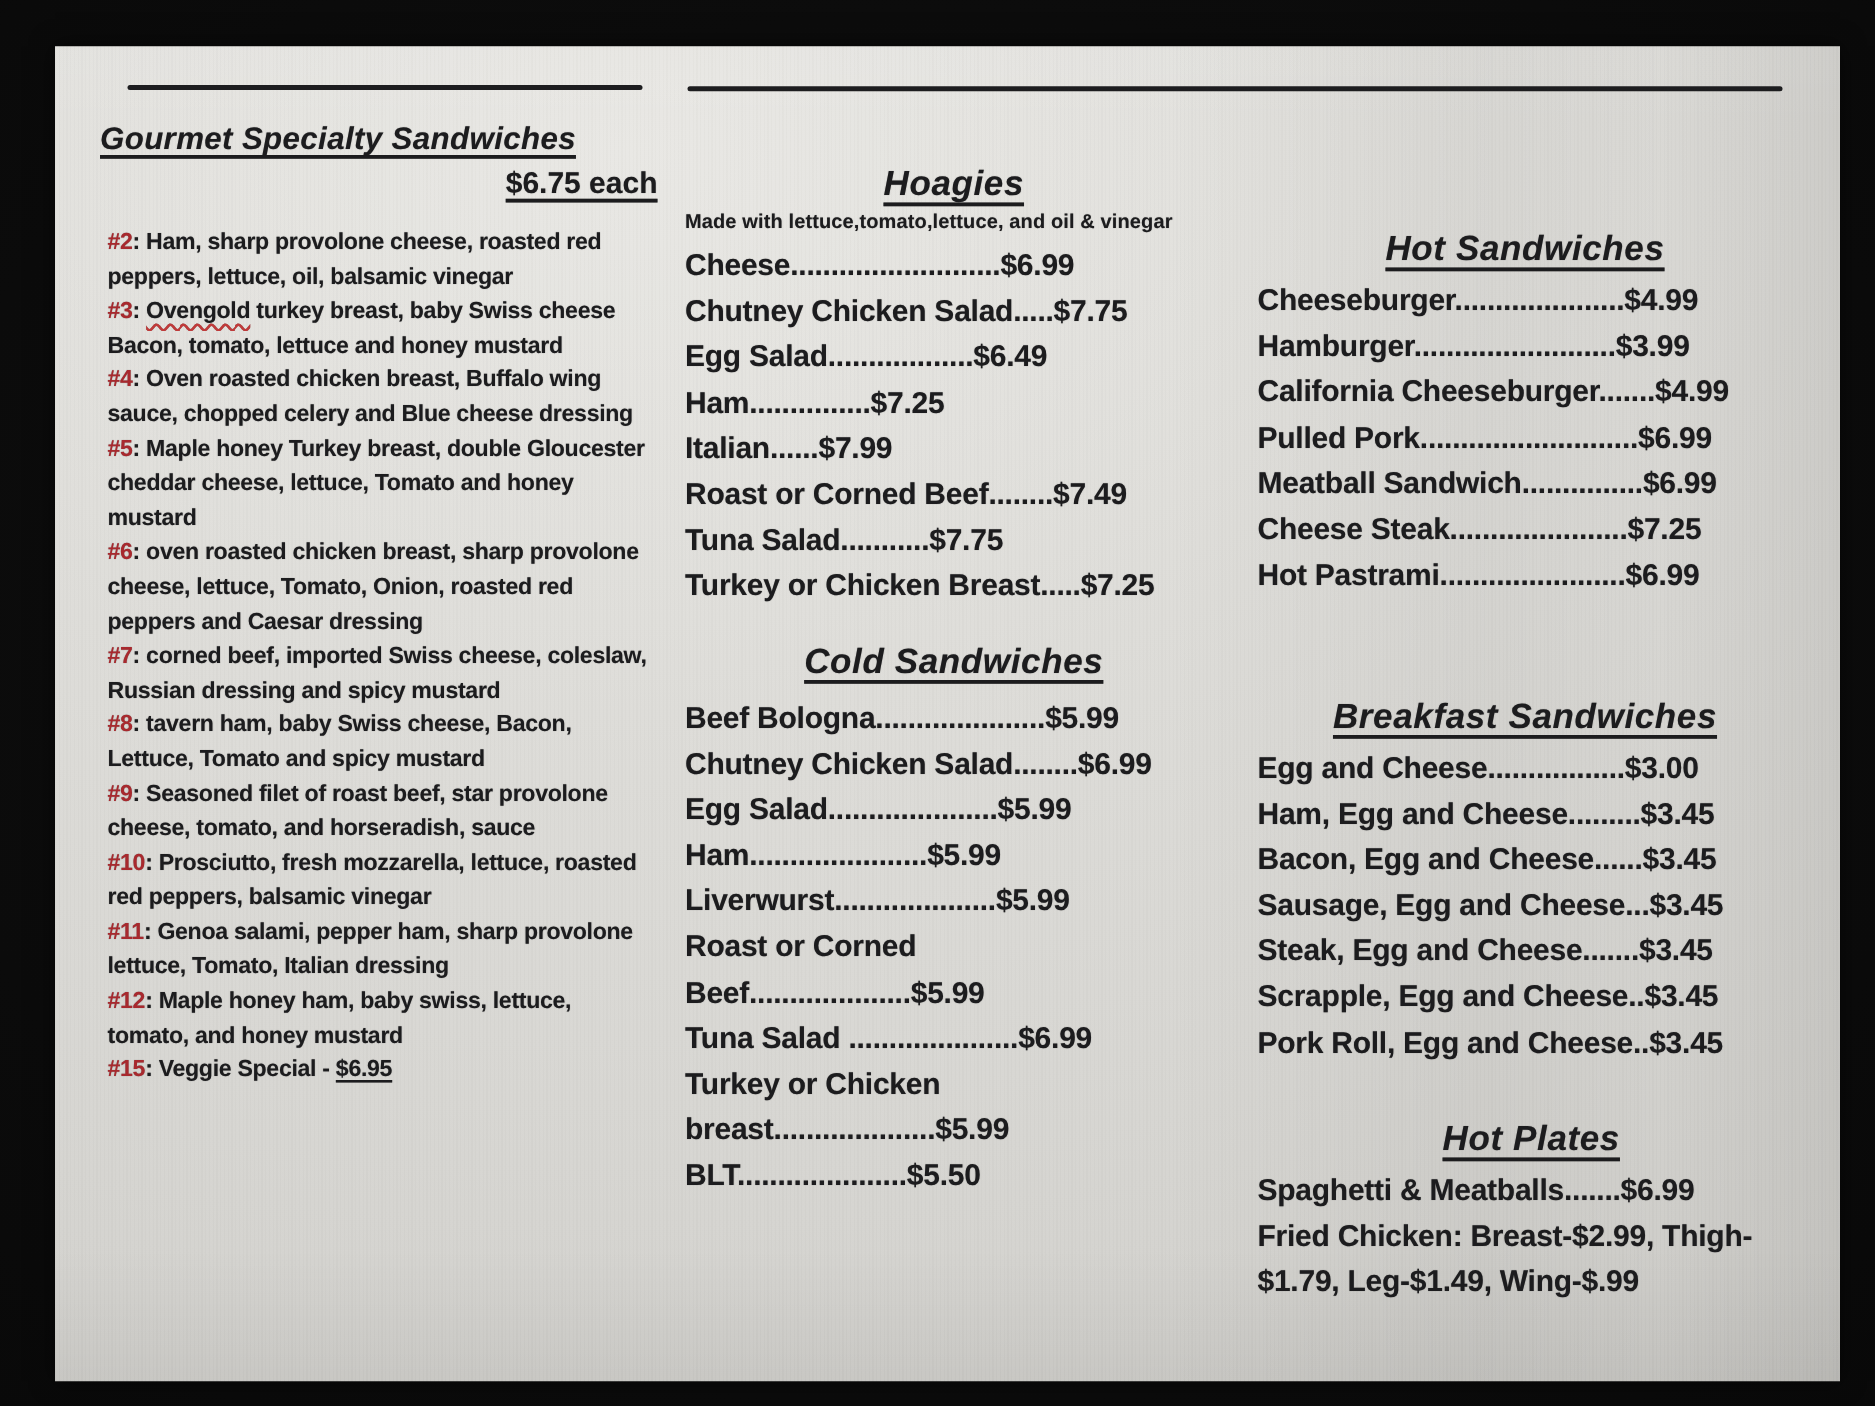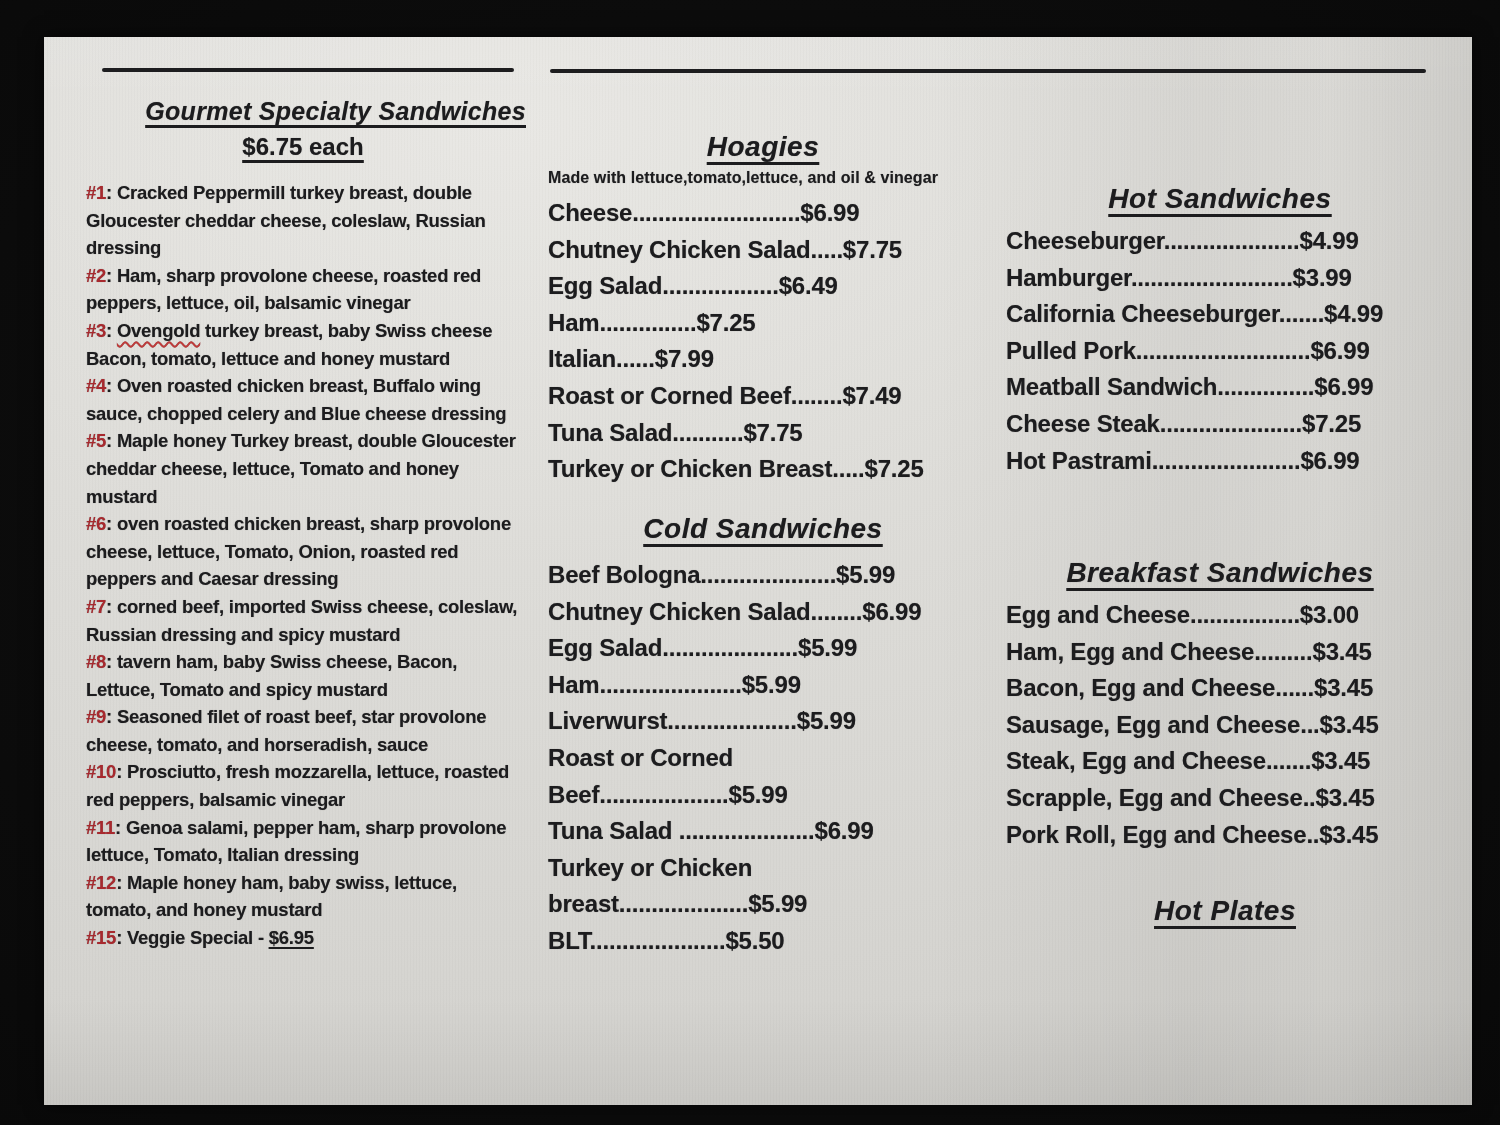--- a/index.html
+++ b/index.html
@@ -12,23 +12,23 @@
     background:repeating-linear-gradient(90deg, rgba(0,0,0,0.016) 0 1px, rgba(255,255,255,0.02) 1px 3px),
                linear-gradient(90deg, rgba(0,0,0,0) 62%, rgba(0,0,0,0.04) 80%, rgba(0,0,0,0.02) 90%, rgba(0,0,0,0.07) 100%),
                linear-gradient(180deg, rgba(255,255,255,0.05) 0 2%, rgba(0,0,0,0) 6% 90%, rgba(0,0,0,0.05) 100%);}
   .rule{position:absolute;height:4px;background:#1d1d1f;border-radius:2px;}
   .rule-left{left:58px;top:31px;width:412px;}
   .rule-right{left:506px;top:32px;width:876px;}
   .col{position:absolute;}
   .hdr{font-size:28px;font-weight:bold;font-style:italic;text-align:center;
     text-decoration:underline;text-decoration-thickness:2.5px;text-underline-offset:6px;
     letter-spacing:0.5px;white-space:nowrap;}
-  .sp-title{font-size:25px;font-weight:bold;font-style:italic;text-align:right;
+  .sp-title{font-size:25px;font-weight:bold;font-style:italic;text-align:left;
     text-decoration:underline;text-decoration-thickness:2.5px;text-underline-offset:5px;letter-spacing:0.3px;}
-  .sp-price{font-size:24px;font-weight:bold;text-align:center;margin-top:7px;
+  .sp-price{font-size:24px;font-weight:bold;text-align:right;margin-top:7px;
     text-decoration:underline;text-decoration-thickness:2.5px;text-underline-offset:5px;}
   .sp-items{margin-top:18px;padding-left:6px;font-size:18.5px;font-weight:bold;
     line-height:27.6px;letter-spacing:-0.25px;}
   .sp-items p{margin:0;}
   .num{color:#a8292e;}
   .wavy:not(:empty){text-decoration:underline;text-decoration-style:wavy;
     text-decoration-color:#c03a3a;text-decoration-thickness:2px;text-underline-offset:4px;}
   .uprice:not(:empty){text-decoration:underline;text-decoration-thickness:2px;text-underline-offset:3px;}
   .note{font-size:16px;font-weight:bold;margin-top:6px;letter-spacing:0.1px;}
   .mlist{margin-top:8px;font-size:24px;font-weight:bold;line-height:36.6px;letter-spacing:-0.2px;}
@@ -40,21 +40,20 @@
 <body>
 
 <div class="paper soft">
   <div class="rule rule-left"></div>
   <div class="rule rule-right"></div>
 
   <div class="col" style="left:36px;top:60px;width:446px;">
     <div class="sp-title">Gourmet Specialty Sandwiches</div>
     <div class="sp-price">$6.75 each</div>
     <div class="sp-items">
-      <p><span class="num">#1</span><span>: Cracked Peppermill turkey breast, double Gloucester cheddar cheese, coleslaw, Russian dressing</span></p>
       <p><span class="num">#2</span><span>: Ham, sharp provolone cheese, roasted red peppers, lettuce, oil, balsamic vinegar</span></p>
       <p><span class="num">#3</span><span>: </span><span class="wavy">Ovengold</span><span> turkey breast, baby Swiss cheese Bacon, tomato, lettuce and honey mustard</span></p>
       <p><span class="num">#4</span><span>: Oven roasted chicken breast, Buffalo wing sauce, chopped celery and Blue cheese dressing</span></p>
       <p><span class="num">#5</span><span>: Maple honey Turkey breast, double Gloucester cheddar cheese, lettuce, Tomato and honey mustard</span></p>
       <p><span class="num">#6</span><span>: oven roasted chicken breast, sharp provolone cheese, lettuce, Tomato, Onion, roasted red peppers and Caesar dressing</span></p>
       <p><span class="num">#7</span><span>: corned beef, imported Swiss cheese, coleslaw, Russian dressing and spicy mustard</span></p>
       <p><span class="num">#8</span><span>: tavern ham, baby Swiss cheese, Bacon, Lettuce, Tomato and spicy mustard</span></p>
       <p><span class="num">#9</span><span>: Seasoned filet of roast beef, star provolone cheese, tomato, and horseradish, sauce</span></p>
       <p><span class="num">#10</span><span>: Prosciutto, fresh mozzarella, lettuce, roasted red peppers, balsamic vinegar</span></p>
       <p><span class="num">#11</span><span>: Genoa salami, pepper ham,  sharp provolone lettuce, Tomato, Italian dressing</span></p>
@@ -116,14 +115,19 @@
       <div>Bacon, Egg and Cheese......$3.45</div>
       <div>Sausage, Egg and Cheese...$3.45</div>
       <div>Steak, Egg and Cheese.......$3.45</div>
       <div>Scrapple, Egg and Cheese..$3.45</div>
       <div>Pork Roll, Egg and Cheese..$3.45</div>
     </div>
   </div>
 
   <div class="col" style="left:946px;top:858px;width:470px;">
     <div class="hdr">Hot Plates</div>
+    <div class="mlist pad">
+      <div>Spaghetti &amp; Meatballs.......$6.99</div>
+      <div>Fried Chicken: Breast-$2.99, Thigh-</div>
+      <div>$1.79, Leg-$1.49, Wing-$.99</div>
+    </div>
   </div>
 </div>
 
 </body></html>

